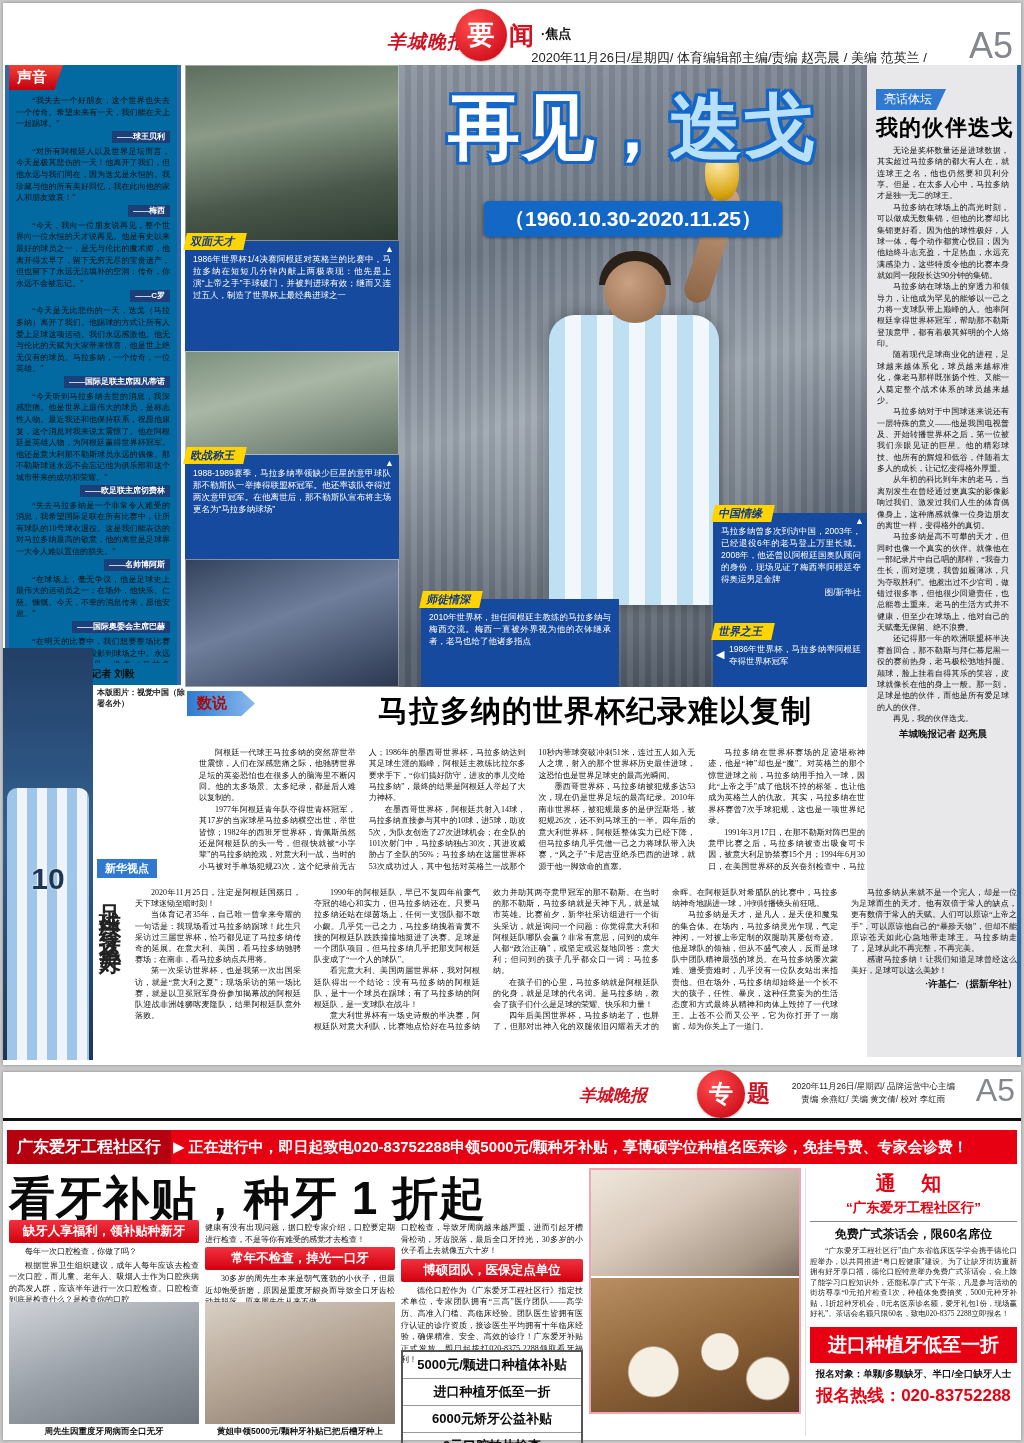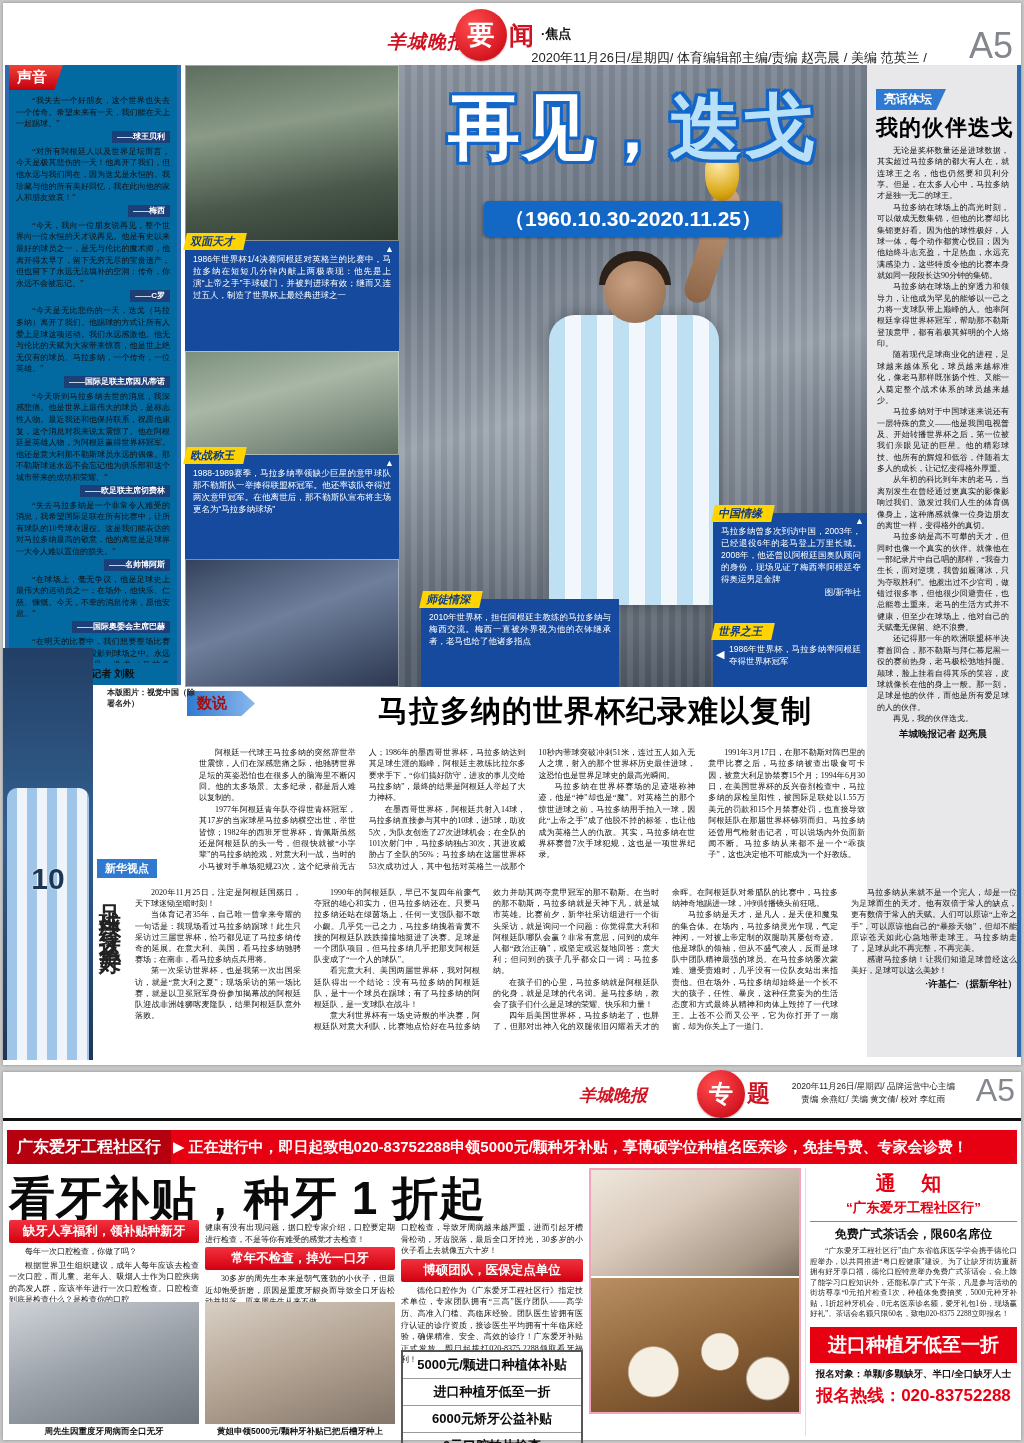--- a/index.html
+++ b/index.html
@@ -79,21 +79,21 @@
       font-size:72px;line-height:1;letter-spacing:2px;font-family:"Liberation Sans",sans-serif;
       text-shadow:-3px 0 0 #1467c8,3px 0 0 #1467c8,0 -3px 0 #1467c8,0 3px 0 #1467c8,
                   -3px -3px 0 #1467c8,3px 3px 0 #1467c8,-3px 3px 0 #1467c8,3px -3px 0 #1467c8;}
   .headline .w{color:#ffffff;} .headline .b{color:#b8e0f8;}
   .datebar{position:absolute;left:50%;transform:translateX(-50%);top:136px;background:#1368c6;
       color:#fff;font-weight:bold;font-size:21px;padding:4px 20px;border-radius:5px;white-space:nowrap;
       box-shadow:0 1px 3px rgba(0,0,0,.4);}
 
   
   .graycol{position:absolute;left:864px;top:62px;width:150px;height:992px;background:#e8e8ea;}
-  .col-label{position:absolute;left:9px;top:24px;background:#2f7ad0;color:#fff;font-weight:bold;
+  .col-label{position:absolute;left:9px;top:24px;background:#2f7ad0;color:#fff;font-weight:normal;
       font-size:12px;padding:2px 14px 2px 8px;clip-path:polygon(0 0,100% 0,86% 100%,0 100%);}
   .col-title{position:absolute;left:9px;top:48px;font-size:22px;font-weight:bold;color:#000;letter-spacing:1px;}
   .col-body{position:absolute;left:10px;right:8px;top:80px;height:712px;overflow:hidden;
       font:8px/1.42 "Liberation Serif",serif;text-align:justify;color:#111;}
   .col-body p{margin:0;text-indent:2em;}
   .col-byline{margin-top:3px !important;text-indent:0 !important;text-align:center;
       font:bold 9.5px/1.4 "Liberation Sans",sans-serif;}
 
   
   .stats-label{position:absolute;left:184px;top:688px;background:linear-gradient(90deg,#2f7ad0,#8ab8ec);
@@ -107,21 +107,21 @@
   .flow-byline{text-indent:0 !important;text-align:right;
       font:bold 9.5px/1.5 "Liberation Sans",sans-serif;}
 
   
   .portrait{position:absolute;left:0;top:645px;width:90px;height:412px;overflow:hidden;
       background:linear-gradient(180deg,#223f66 0%,#33608f 45%,#1d3656 100%);}
   .jersey{position:absolute;left:4%;right:4%;top:34%;bottom:0;
       background:repeating-linear-gradient(90deg,#9fc6e8 0 10px,#eef4f9 10px 20px);border-radius:10px 10px 0 0;}
   .num10{position:absolute;left:0;right:0;top:52%;text-align:center;color:#1d3656;
       font-weight:900;font-size:30px;text-shadow:0 0 2px #fff;}
-  .credit{position:absolute;left:104px;top:684px;width:88px;font-size:8px;font-weight:bold;color:#222;line-height:1.4;}
+  .credit{position:absolute;left:94px;top:684px;width:88px;font-size:8px;font-weight:bold;color:#222;line-height:1.4;}
   .xh-label{position:absolute;left:94px;top:856px;background:#2f7ad0;color:#fff;font-weight:bold;
       font-size:11px;padding:2px 8px;}
   .vtitle{position:absolute;left:92px;top:884px;height:174px;writing-mode:vertical-rl;
       font-size:22px;font-weight:900;color:#222;letter-spacing:7px;}
   .xh-body{position:absolute;left:132px;top:884px;width:882px;height:172px;overflow:hidden;
       column-count:5;column-gap:13px;font:8px/1.4 "Liberation Serif",serif;text-align:justify;color:#111;}
   .xh-body p{margin:0;text-indent:2em;}
 
   
   .logo2{position:absolute;left:576px;top:12px;color:#cf1322;font:italic bold 17px "Liberation Serif",serif;}
@@ -285,20 +285,21 @@
   </div>
 
   <div class="stats-label">数说</div>
   <div class="stats-title">马拉多纳的世界杯纪录难以复制</div>
   <div class="stats-body">
     <div>
 
     <p>阿根廷一代球王马拉多纳的突然辞世举世震惊，人们在深感悲痛之际，他驰骋世界足坛的英姿恐怕也在很多人的脑海里不断闪回。他的太多场景、太多纪录，都是后人难以复制的。</p>
         <p>1977年阿根廷青年队夺得世青杯冠军，其17岁的当家球星马拉多纳横空出世，举世皆惊；1982年的西班牙世界杯，肯佩斯虽然还是阿根廷队的头一号，但很快就被“小字辈”的马拉多纳抢戏，对意大利一战，当时的小马被对手单场犯规23次，这个纪录前无古人；1986年的墨西哥世界杯，马拉多纳达到其足球生涯的巅峰，阿根廷主教练比拉尔多要求手下，“你们搞好防守，进攻的事儿交给马拉多纳”，最终的结果是阿根廷人举起了大力神杯。</p>
         <p>在墨西哥世界杯，阿根廷共射入14球，马拉多纳直接参与其中的10球，进5球，助攻5次，为队友创造了27次进球机会；在全队的101次射门中，马拉多纳独占30次，其进攻威胁占了全队的56%；马拉多纳在这届世界杯53次成功过人，其中包括对英格兰一战那个10秒内带球突破冲刺51米，连过五人如入无人之境，射入的那个世界杯历史最佳进球，这恐怕也是世界足球史的最高光瞬间。</p>
+        <p>墨西哥世界杯，马拉多纳被犯规多达53次，现在仍是世界足坛的最高纪录。2010年南非世界杯，被犯规最多的是伊涅斯塔，被犯规26次，还不到马球王的一半。四年后的意大利世界杯，阿根廷整体实力已经下降，但马拉多纳几乎凭借一己之力将球队带入决赛，“风之子”卡尼吉亚绝杀巴西的进球，就源于他一脚致命的直塞。</p>
         <p>马拉多纳在世界杯赛场的足迹堪称神迹，他是“神”却也是“魔”。对英格兰的那个惊世进球之前，马拉多纳用手拍入一球，因此“上帝之手”成了他脱不掉的标签，也让他成为英格兰人的仇敌。其实，马拉多纳在世界杯赛曾7次手球犯规，这也是一项世界纪录。</p>
         <p>1991年3月17日，在那不勒斯对阵巴里的意甲比赛之后，马拉多纳被查出吸食可卡因，被意大利足协禁赛15个月；1994年6月30日，在美国世界杯的反兴奋剂检查中，马拉多纳的尿检呈阳性，被国际足联处以1.55万美元的罚款和15个月禁赛处罚，也直接导致阿根廷队在那届世界杯铩羽而归。马拉多纳还曾用气枪射击记者，可以说场内外负面新闻不断。马拉多纳从来都不是一个“乖孩子”，这也决定他不可能成为一个好教练。</p>
       </div>
 
   </div>
 
   <div class="portrait">
     <div class="jersey"></div>
     <div class="num10">10</div>
   </div>

